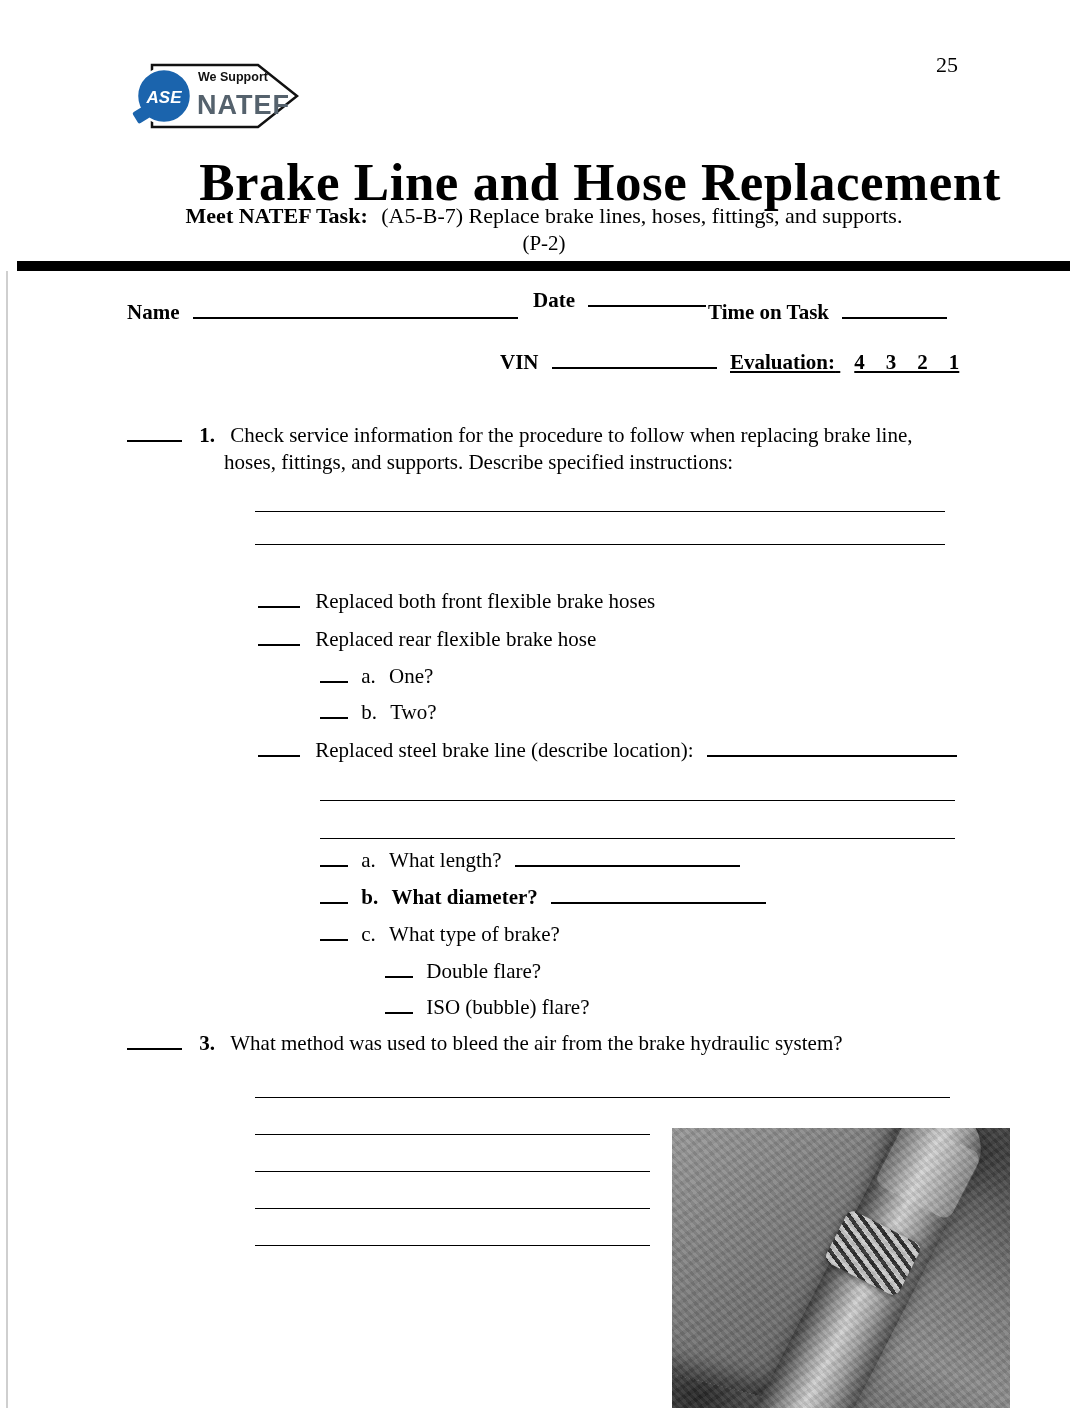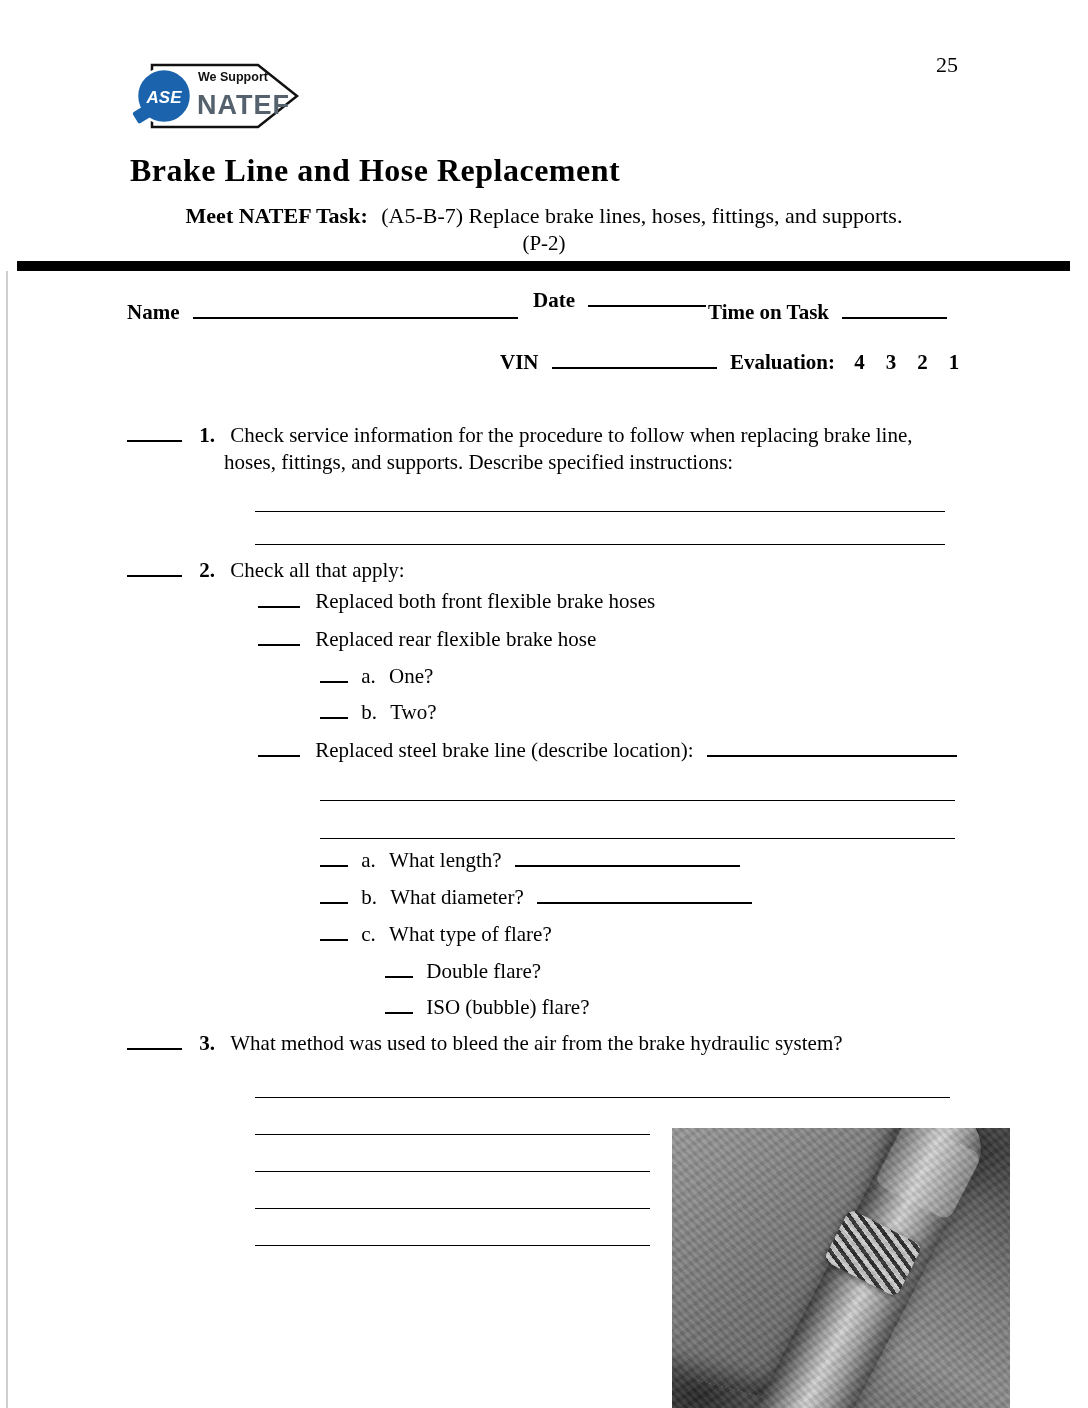--- a/index.html
+++ b/index.html
@@ -13,22 +13,22 @@
   .b { font-weight:bold;margin-top:31px; }
   .blank {
     display:inline-block; border-bottom:2px solid #000; height:18px;
     vertical-align:baseline;
   }
   .hline { position:absolute; border-top:1.7px solid #000; height:0; }
   .gap-l { margin-left:10px; }
   .gap-s { margin-left:8px; }
   .page-number { position:absolute; top:52px; left:936px; font-size:22px; }
   .title {
-    position:absolute; top:152px; left:130px; width:940px; text-align:left;
-    font-size:32px; font-weight:bold; letter-spacing:.5px;
+    position:absolute; top:152px; left:130px; width:940px; text-align:center;
+    font-size:53px; font-weight:bold; letter-spacing:.5px;
   }
   .task-line { position:absolute; top:203px; left:0; width:1088px; text-align:center; font-size:22px; }
   .priority-line { position:absolute; top:231px; left:0; width:1088px; text-align:center; font-size:21px; }
   .rule { position:absolute; top:261px; left:17px; width:1053px; height:10px; background:#000; }
   .edge-artifact { position:absolute; top:271px; left:6px; width:2px; height:1137px; background:#cfcfcf; }
   .qnum { font-weight:bold; margin-left:12px; }
   .pre { white-space:pre; }
   
   .logo { position:absolute; top:50px; left:130px; width:180px; height:92px; }
   
@@ -110,40 +110,35 @@
   </div>
   <div class="abs" style="top:300px; left:708px;">
     <span class="b">Time on Task</span>
     <span class="blank gap-s" style="width:105px;"></span>
   </div>
 
   <div class="abs" style="top:350px; left:500px;text-align:center;">
     <span class="b">VIN</span>
     <span class="blank gap-s" style="width:165px;"></span>
   </div>
-  <div class="abs" style="top:350px; left:730px;">
+  <div class="abs" style="top:350px; left:730px;text-decoration:underline;">
     <span class="b">Evaluation:</span>
     <span class="b pre" style="margin-left:14px;">4    3    2    1</span>
   </div>
 
   <div class="abs" style="top:423px; left:127px;">
     <span class="blank" style="width:55px;"></span>
     <span class="qnum">1.</span>
     <span class="gap-l">Check service information for the procedure to follow when replacing brake line,</span>
   </div>
   <div class="abs" style="top:450px; left:224px;">hoses, fittings, and supports.  Describe specified instructions:</div>
 
   <div class="hline" style="top:511px; left:255px; width:690px;"></div>
   <div class="hline" style="top:544px; left:255px; width:690px;"></div>
 
-  <div class="abs" style="top:558px; left:127px;">
-    <span class="blank" style="width:55px;"></span>
-    <span class="qnum">2.</span>
-    <span class="gap-l">Check all that apply:</span>
-  </div>
 
   <div class="abs" style="top:627px; left:258px;">
     <span class="blank" style="width:42px;"></span>
     <span class="gap-l">Replaced rear flexible brake hose</span>
   </div>
 
   <div class="abs" style="top:589px; left:258px;">
     <span class="blank" style="width:42px;"></span>
     <span class="gap-l">Replaced both front flexible brake hoses</span>
   </div>
@@ -169,31 +164,31 @@
   <div class="hline" style="top:800px; left:320px; width:635px;"></div>
   <div class="hline" style="top:838px; left:320px; width:635px;"></div>
 
   <div class="abs" style="top:848px; left:320px;">
     <span class="blank" style="width:28px;"></span>
     <span class="gap-s">a.</span>
     <span class="gap-s">What length?</span>
     <span class="blank gap-s" style="width:225px;"></span>
   </div>
 
-  <div class="abs" style="top:885px; left:320px;">
+  <div class="abs" style="top:885px; left:320px;font-weight:bold;">
     <span class="blank" style="width:28px;"></span>
     <span class="gap-s">b.</span>
     <span class="gap-s">What diameter?</span>
     <span class="blank gap-s" style="width:215px;"></span>
   </div>
 
   <div class="abs" style="top:922px; left:320px;">
     <span class="blank" style="width:28px;"></span>
     <span class="gap-s">c.</span>
-    <span class="gap-s">What type of flare?</span>
+    <span class="gap-s">What type of brake?</span>
   </div>
 
   <div class="abs" style="top:959px; left:385px;">
     <span class="blank" style="width:28px;"></span>
     <span class="gap-s">Double flare?</span>
   </div>
 
   <div class="abs" style="top:995px; left:385px;">
     <span class="blank" style="width:28px;"></span>
     <span class="gap-s">ISO (bubble) flare?</span>

